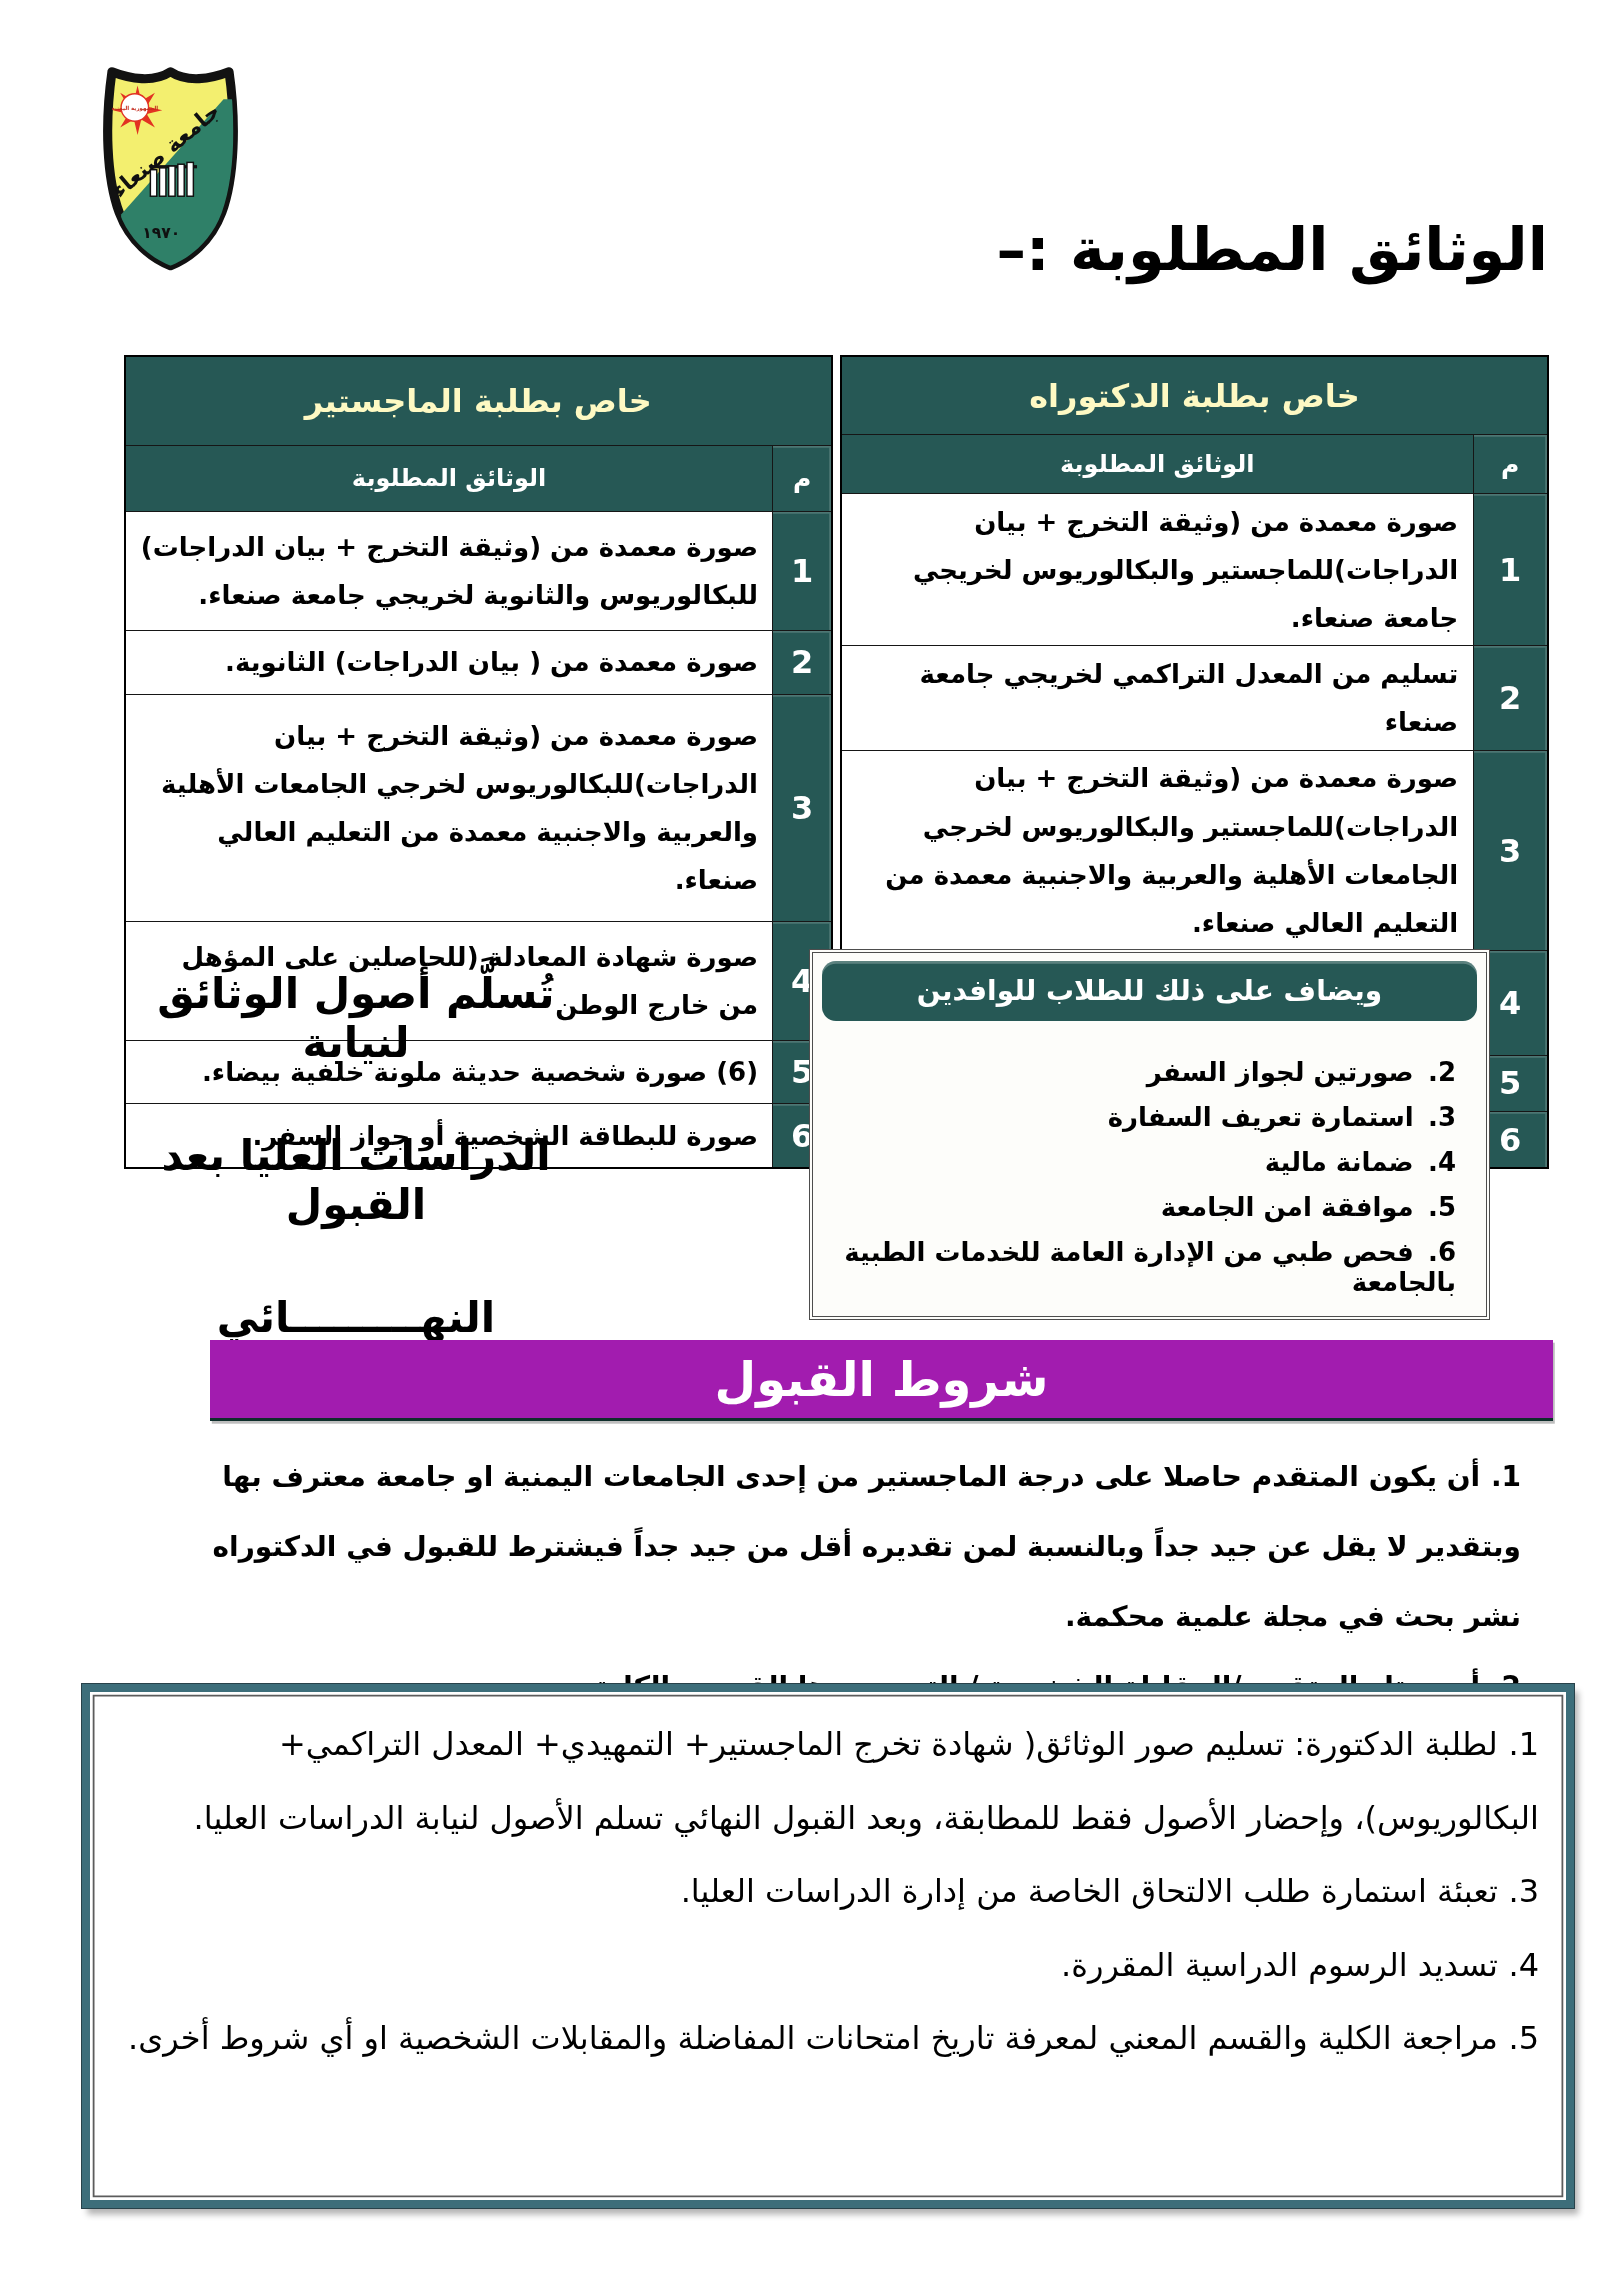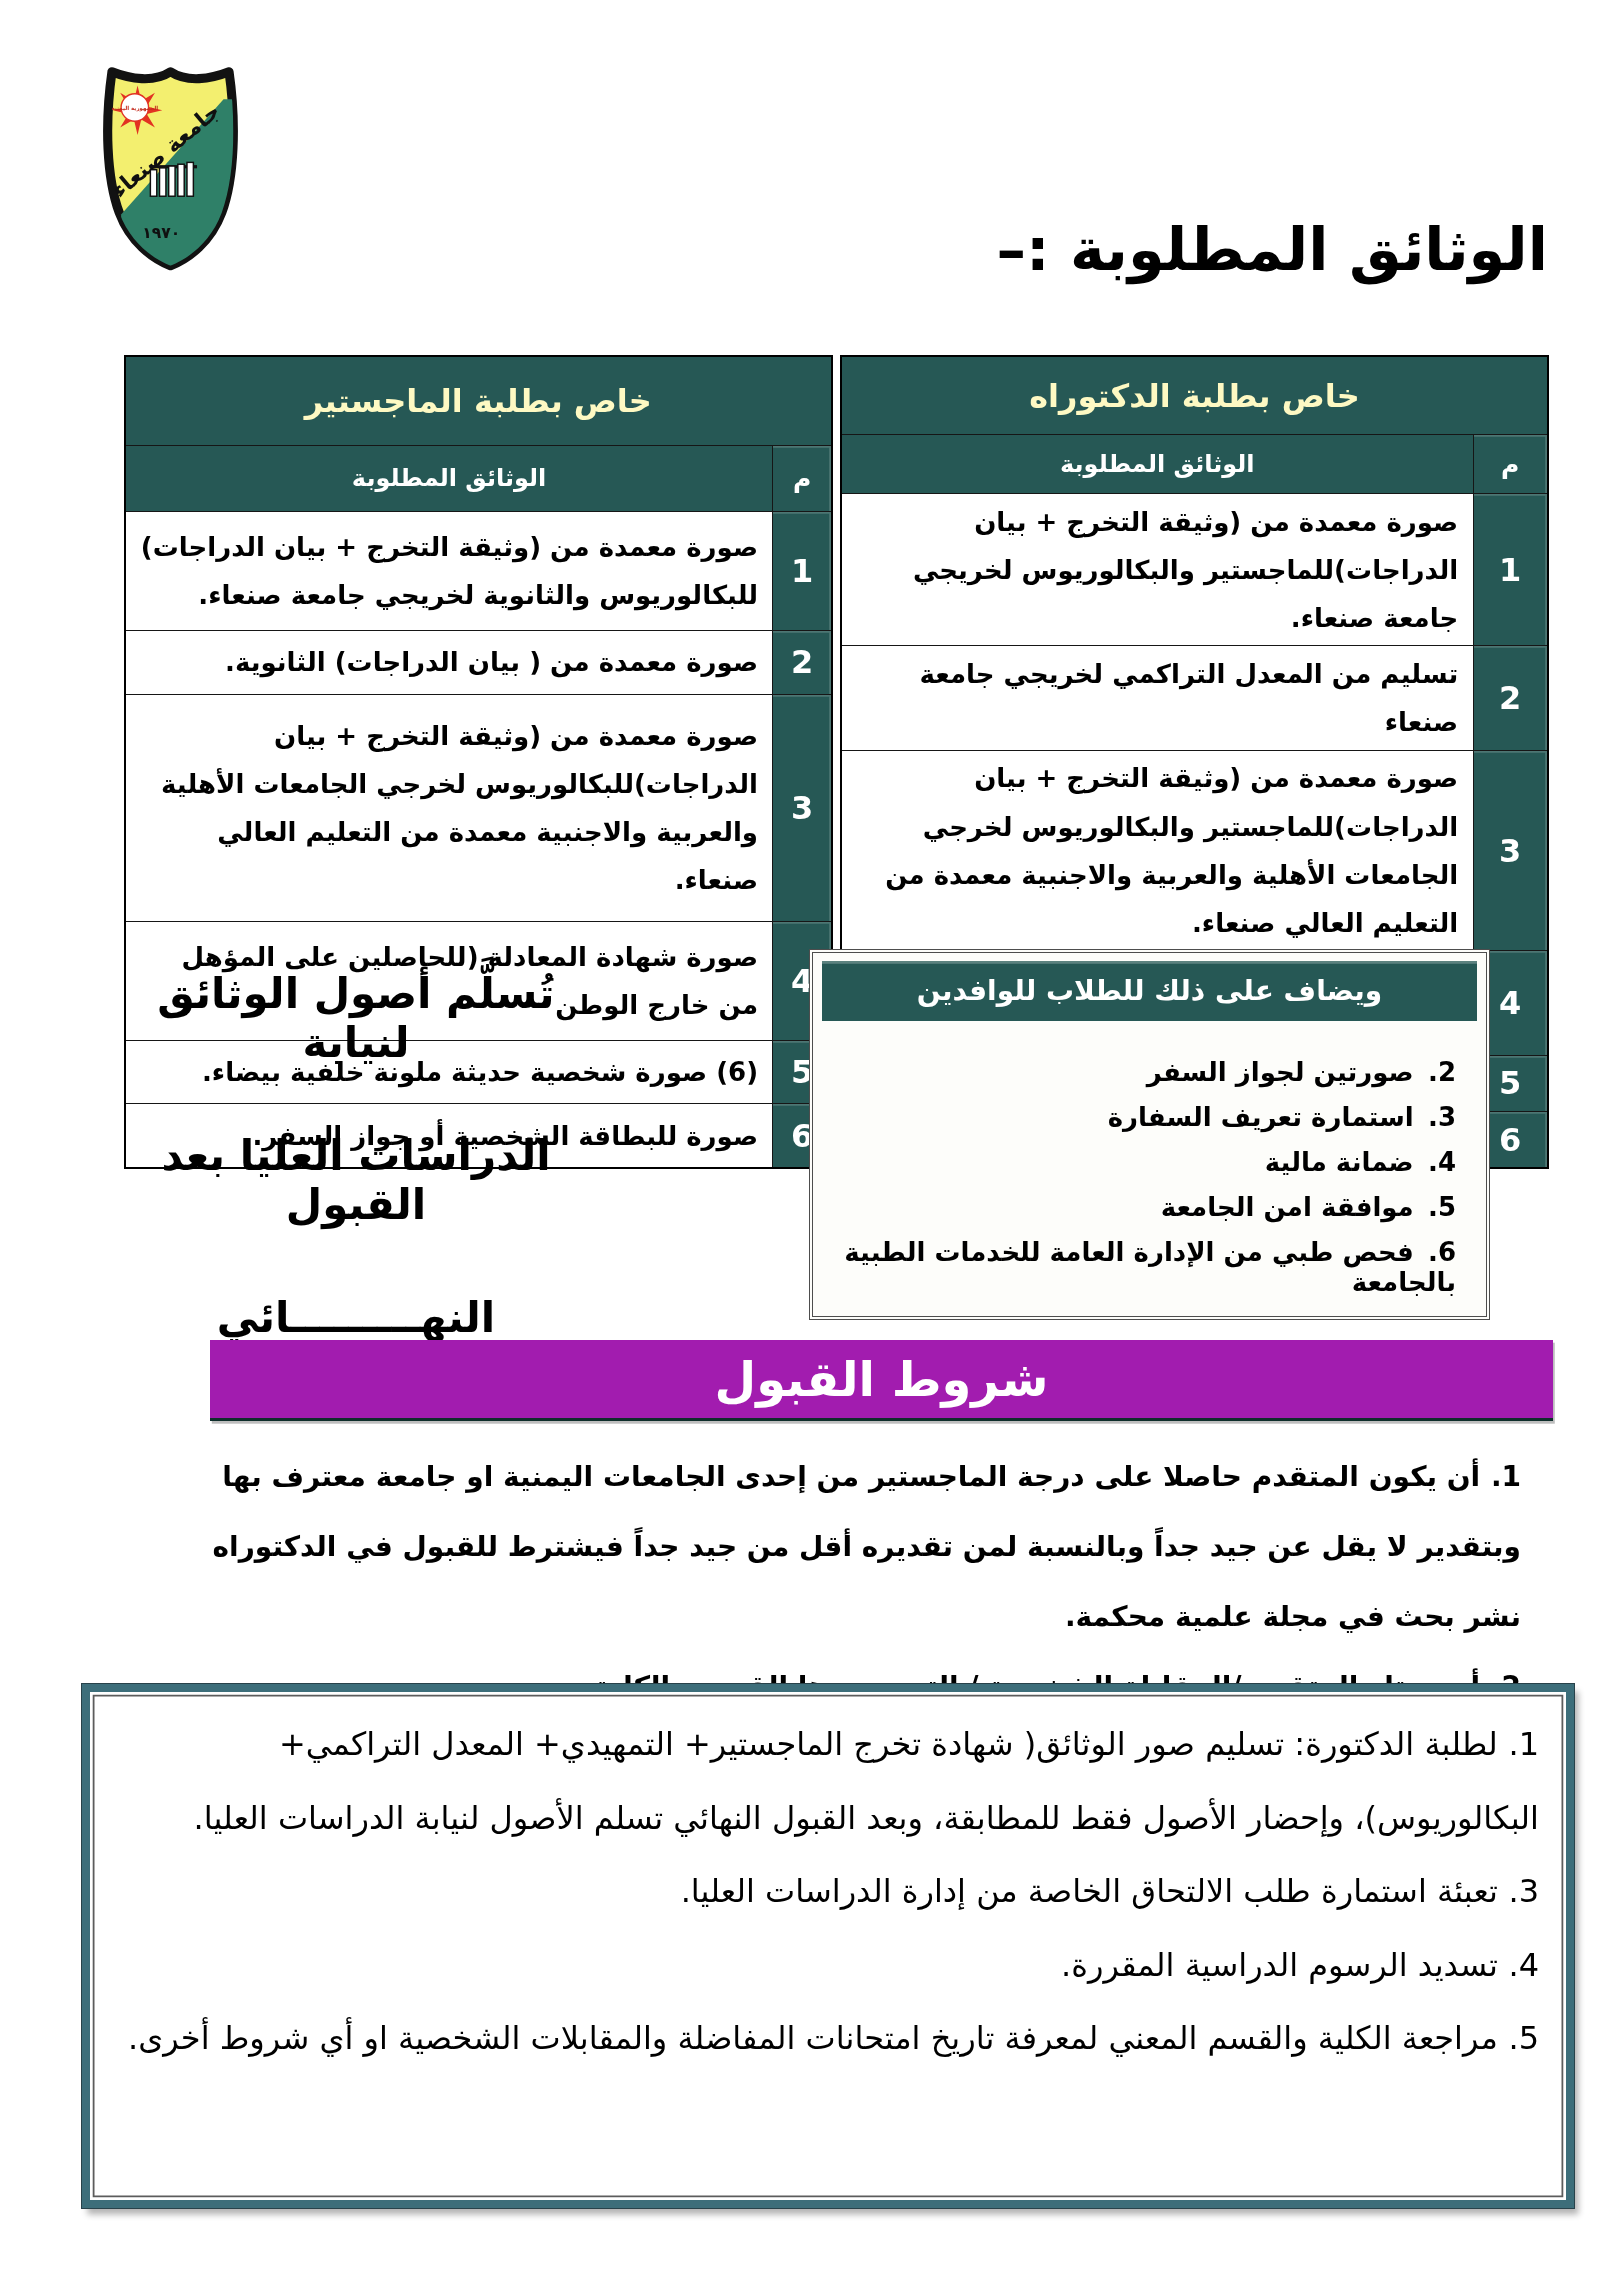--- a/index.html
+++ b/index.html
@@ -25,21 +25,21 @@
     padding:3.6px 14.3px;line-height:1.85;}
   tr.r1{height:100px}tr.r2{height:56px}tr.r3{height:143px}tr.r4{height:52px}tr.r5{height:54px}tr.r6{height:52px}
   
   .delivery{position:absolute;top:969px;left:109px;width:494px;text-align:center;
     font-weight:bold;color:#000;}
   .delivery .dline{font-size:42px;margin-bottom:64px;}
   
   .incoming-box{position:absolute;top:949px;left:809px;width:681px;height:371px;
     box-sizing:border-box;border:4.5px double #4d4d4d;background:#fdfdfa;}
   .incoming-header{margin:8px 9px 0;background:#265855;color:#fff;text-align:center;
-    font-size:28px;font-weight:bold;padding:13.4px 0;box-shadow:inset 0 2.7px 0 rgba(255,255,255,.25);}
+    font-size:28px;font-weight:bold;padding:13.4px 0;box-shadow:inset 0 2.7px 0 rgba(255,255,255,.25);border-radius:14px;}
   .incoming-list{padding:36px 30px 0 10.7px;display:flex;flex-direction:column;gap:15px;
     font-size:26px;font-weight:bold;color:#000;}
   .inc-item .li-num{margin-left:14.3px;}
   
   .admission-banner{position:absolute;top:1340px;left:210px;width:1343px;height:81px;
     background:#a21caf;color:#fff;display:flex;align-items:center;justify-content:center;
     font-size:48px;font-weight:bold;border-bottom:3.6px solid #0e2e2b;
     box-shadow:1.8px 2.7px 0 rgba(70,70,70,.35);box-sizing:border-box;}
   .conditions{position:absolute;top:1442px;right:100px;width:1374px;
     font-size:28px;font-weight:bold;color:#000;line-height:2.5;}

